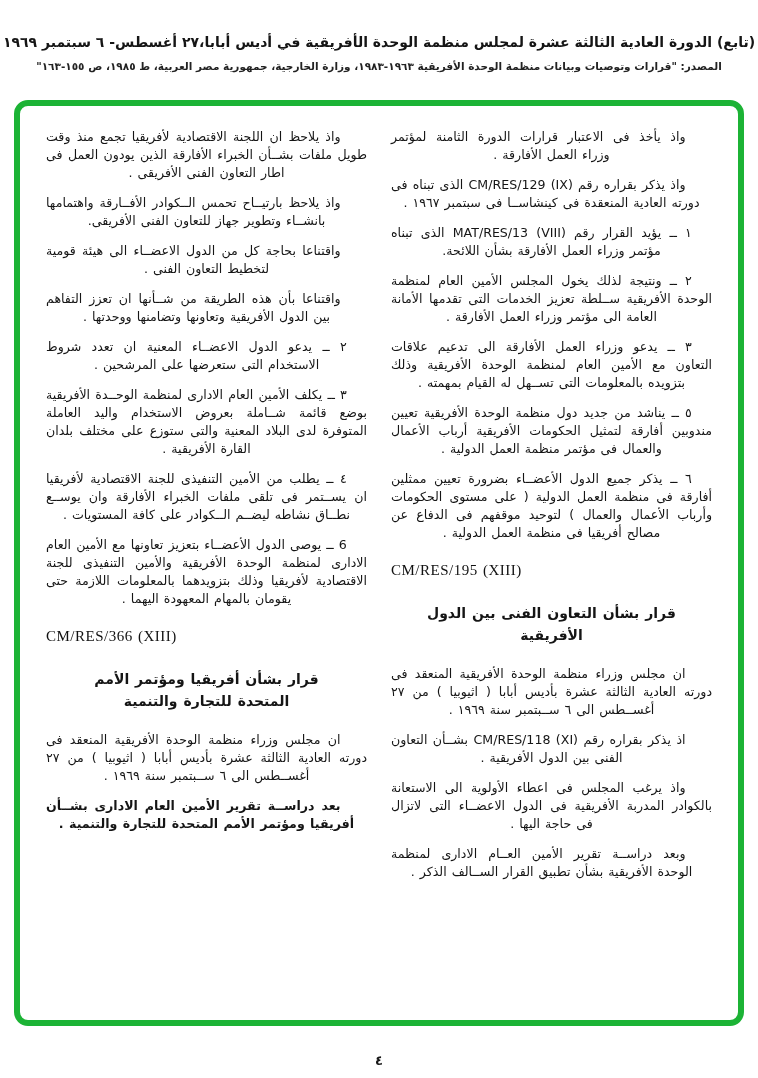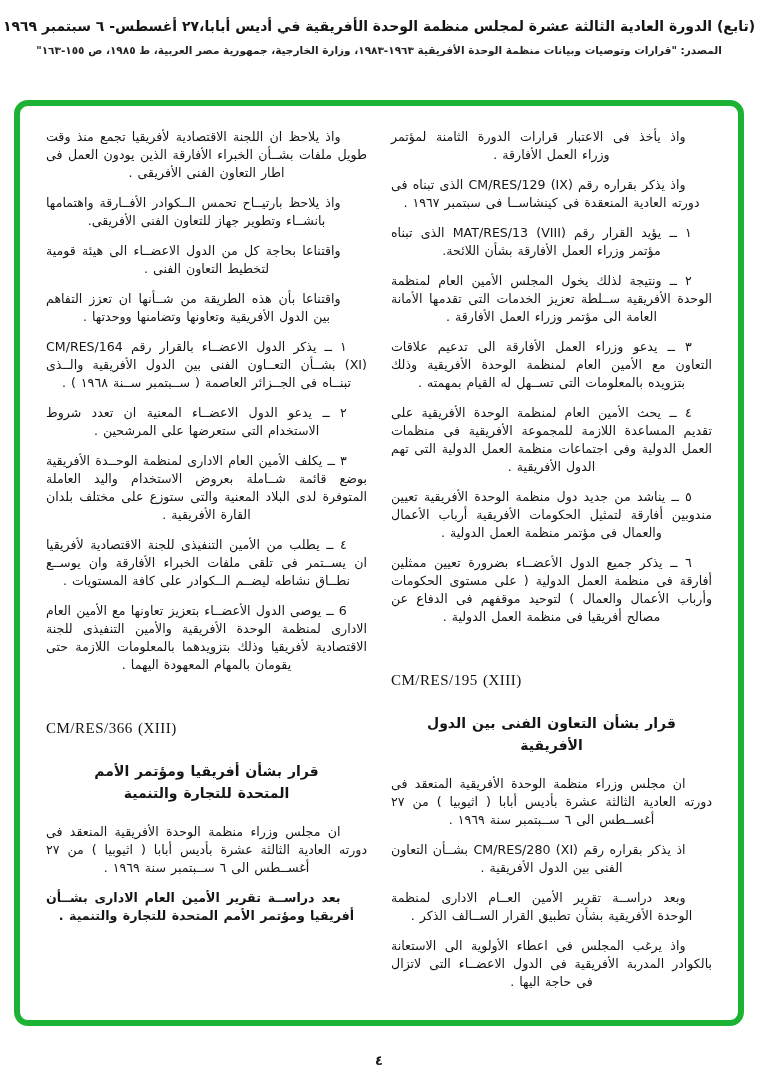--- a/index.html
+++ b/index.html
@@ -15,21 +15,21 @@
   .page {
     position: relative;
     width: 758px;
     height: 1078px;
     background: #ffffff;
   }
   
   .hdr {
     direction: rtl;
     text-align: center;
-    padding-top: 16px;
+    padding-top: 32px;
   }
   .hdr-title {
     font-weight: bold;
     font-size: 14px;
     line-height: 1.5;
     letter-spacing: 0.2px;
   }
   .hdr-source {
     font-weight: bold;
     font-size: 10.5px;
@@ -70,21 +70,21 @@
   .block.item { text-indent: 1.6em; }
   .block.para_bold { font-weight: bold; }
   .block.code {
     direction: ltr;
     text-align: left;
     text-align-last: left;
     text-indent: 0;
     font-family: "Liberation Serif", serif;
     font-size: 15px;
     letter-spacing: 0.5px;
-    margin: 44px 0 22px 0;
+    margin: 18px 0 22px 0;
     color: #111;
   }
   .block.heading {
     font-weight: bold;
     font-size: 14px;
     text-align: center;
     text-align-last: center;
     text-indent: 0;
     padding: 0 2.2em;
     margin: 0 0 18px 0;
@@ -111,36 +111,34 @@
     <div class="hdr-source">المصدر: "قرارات وتوصيات وبيانات منظمة الوحدة الأفريقية ١٩٦٣-١٩٨٣، وزارة الخارجية، جمهورية مصر العربية، ط ١٩٨٥، ص ١٥٥-١٦٣"</div>
   </header>
 
   <div class="frame" style="border-color: rgb(28, 179, 53);">
     <div class="col col-right">
         <p class="block para">واذ يأخذ فى الاعتبار قرارات الدورة الثامنة لمؤتمر وزراء العمل الأفارقة .</p>
         <p class="block para">واذ يذكر بقراره رقم ‎CM/RES/129 (IX)‎ الذى تبناه فى دورته العادية المنعقدة فى كينشاســا فى سبتمبر ١٩٦٧ .</p>
         <p class="block item">١ ــ يؤيد القرار رقم ‎MAT/RES/13 (VIII)‎ الذى تبناه مؤتمر وزراء العمل الأفارقة بشأن اللائحة.</p>
         <p class="block item">٢ ــ ونتيجة لذلك يخول المجلس الأمين العام لمنظمة الوحدة الأفريقية ســلطة تعزيز الخدمات التى تقدمها الأمانة العامة الى مؤتمر وزراء العمل الأفارقة .</p>
         <p class="block item">٣ ــ يدعو وزراء العمل الأفارقة الى تدعيم علاقات التعاون مع الأمين العام لمنظمة الوحدة الأفريقية وذلك بتزويده بالمعلومات التى تســهل له القيام بمهمته .</p>
-        <p class="block item">٤ ــ يحث الأمين العام لمنظمة الوحدة الأفريقية على تقديم المساعدة اللازمة للمجموعة الأفريقية فى منظمات العمل الدولية وفى اجتماعات منظمة العمل الدولية التى تهم الدول الأفريقية .</p>
         <p class="block item">٥ ــ يناشد من جديد دول منظمة الوحدة الأفريقية تعيين مندوبين أفارقة لتمثيل الحكومات الأفريقية أرباب الأعمال والعمال فى مؤتمر منظمة العمل الدولية .</p>
         <p class="block item">٦ ــ يذكر جميع الدول الأعضــاء بضرورة تعيين ممثلين أفارقة فى منظمة العمل الدولية ( على مستوى الحكومات وأرباب الأعمال والعمال ) لتوحيد موقفهم فى الدفاع عن مصالح أفريقيا فى منظمة العمل الدولية .</p>
         <div class="block code">CM/RES/195 (XIII)</div>
         <p class="block heading">قرار بشأن التعاون الفنى بين الدول الأفريقية</p>
         <p class="block para">ان مجلس وزراء منظمة الوحدة الأفريقية المنعقد فى دورته العادية الثالثة عشرة بأديس أبابا ( اثيوبيا ) من ٢٧ أغســطس الى ٦ ســبتمبر سنة ١٩٦٩ .</p>
-        <p class="block para">اذ يذكر بقراره رقم ‎CM/RES/280 (XI)‎ بشــأن التعاون الفنى بين الدول الأفريقية .</p>
+        <p class="block para">اذ يذكر بقراره رقم ‎CM/RES/118 (XI)‎ بشــأن التعاون الفنى بين الدول الأفريقية .</p>
+        <p class="block para">واذ يرغب المجلس فى اعطاء الأولوية الى الاستعانة بالكوادر المدربة الأفريقية فى الدول الاعضــاء التى لاتزال فى حاجة اليها .</p>
         <p class="block para">وبعد دراســة تقرير الأمين العــام الادارى لمنظمة الوحدة الأفريقية بشأن تطبيق القرار الســالف الذكر .</p>
-        <p class="block para">واذ يرغب المجلس فى اعطاء الأولوية الى الاستعانة بالكوادر المدربة الأفريقية فى الدول الاعضــاء التى لاتزال فى حاجة اليها .</p>
       </div>
     <div class="col col-left">
         <p class="block para">واذ يلاحظ ان اللجنة الاقتصادية لأفريقيا تجمع منذ وقت طويل ملفات بشــأن الخبراء الأفارقة الذين يودون العمل فى اطار التعاون الفنى الأفريقى .</p>
         <p class="block para">واذ يلاحظ بارتيــاح تحمس الــكوادر الأفــارقة واهتمامها بانشــاء وتطوير جهاز للتعاون الفنى الأفريقى.</p>
         <p class="block para">واقتناعا بحاجة كل من الدول الاعضــاء الى هيئة قومية لتخطيط التعاون الفنى .</p>
         <p class="block para">واقتناعا بأن هذه الطريقة من شــأنها ان تعزز التفاهم بين الدول الأفريقية وتعاونها وتضامنها ووحدتها .</p>
-        <p class="block item">١ ــ يذكر الدول الاعضــاء بالقرار رقم ‎CM/RES/164 (XI)‎ بشــأن التعــاون الفنى بين الدول الأفريقية والــذى تبنــاه فى الجــزائر العاصمة ( ســبتمبر ســنة ١٩٦٨ ) .</p>
         <p class="block item">٢ ــ يدعو الدول الاعضــاء المعنية ان تعدد شروط الاستخدام التى ستعرضها على المرشحين .</p>
         <p class="block item">٣ ــ يكلف الأمين العام الادارى لمنظمة الوحــدة الأفريقية بوضع قائمة شــاملة بعروض الاستخدام واليد العاملة المتوفرة لدى البلاد المعنية والتى ستوزع على مختلف بلدان القارة الأفريقية .</p>
         <p class="block item">٤ ــ يطلب من الأمين التنفيذى للجنة الاقتصادية لأفريقيا ان يســتمر فى تلقى ملفات الخبراء الأفارقة وان يوســع نطــاق نشاطه ليضــم الــكوادر على كافة المستويات .</p>
         <p class="block item">6 ــ يوصى الدول الأعضــاء بتعزيز تعاونها مع الأمين العام الادارى لمنظمة الوحدة الأفريقية والأمين التنفيذى للجنة الاقتصادية لأفريقيا وذلك بتزويدهما بالمعلومات اللازمة حتى يقومان بالمهام المعهودة اليهما .</p>
         <div class="block code">CM/RES/366 (XIII)</div>
         <p class="block heading">قرار بشأن أفريقيا ومؤتمر الأمم المتحدة للتجارة والتنمية</p>
         <p class="block para">ان مجلس وزراء منظمة الوحدة الأفريقية المنعقد فى دورته العادية الثالثة عشرة بأديس أبابا ( اثيوبيا ) من ٢٧ أغســطس الى ٦ ســبتمبر سنة ١٩٦٩ .</p>
         <p class="block para_bold">بعد دراســة تقرير الأمين العام الادارى بشــأن أفريقيا ومؤتمر الأمم المتحدة للتجارة والتنمية .</p>
       </div>
   </div>

